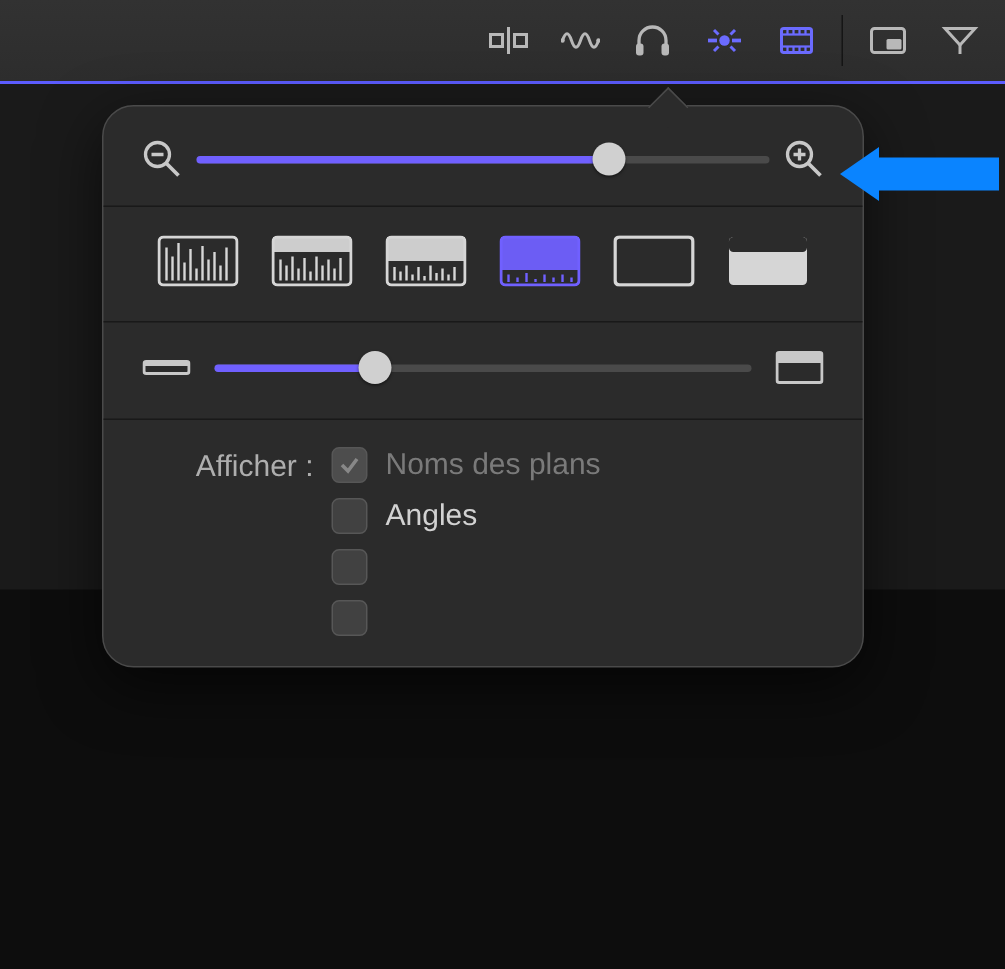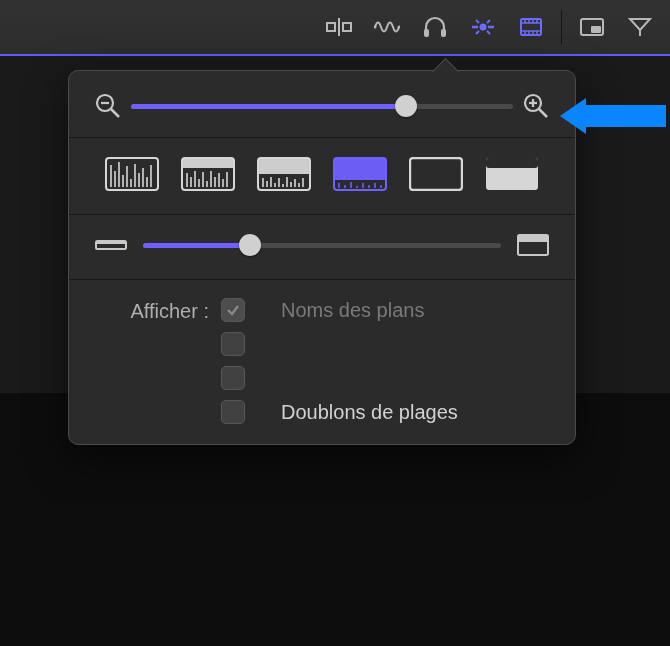--- a/index.html
+++ b/index.html
@@ -62,21 +62,21 @@
       background: #0d0d0d;
     }
 
     .popover {
       position: absolute;
       left: 68px;
       top: 70px;
       width: 508px;
       background: #2b2b2b;
       border: 1px solid #4a4a4a;
-      border-radius: 10px;
+      border-radius: 21px;
       box-shadow: 0 12px 40px rgba(0,0,0,0.6);
       padding-bottom: 14px;
     }
     .popover::before {
       content: "";
       position: absolute;
       top: -9px;
       left: 367px;
       width: 18px;
       height: 18px;
@@ -187,21 +187,20 @@
       display: flex;
       align-items: center;
       justify-content: center;
     }
     .checkbox.checked { background: #4d4d4d; }
     .checkbox.checked svg { display: block; }
     .checkbox svg { display: none; width: 16px; height: 16px; color: #888; }
     .check-label {
       font-size: 20px;
       color: #d2d2d2;
-      margin-left: 24px;
     }
     .check-label.dim { color: #7a7a7a; }
 
     .arrow {
       position: absolute;
       left: 558px;
       top: 96px;
       width: 108px;
       height: 40px;
       display: flex;
@@ -427,27 +426,27 @@
         <div class="check-row">
           <div class="checkbox checked">
               <svg viewBox="0 0 16 16">
                 <path d="M3 8 L7 12 L13 4" fill="none" stroke="currentColor" stroke-width="2.4"></path>
               </svg>
             </div>
           <span class="check-label dim">Noms des plans</span>
         </div>
         <div class="check-row">
           <div class="checkbox"></div>
+          <span class="check-label">Angles</span>
         </div>
         <div class="check-row">
           <div class="checkbox"></div>
         </div>
         <div class="check-row">
           <div class="checkbox"></div>
-          <span class="check-label">Doublons de plages</span>
         </div>
       </div>
     </div>
   </div>
 
   <div class="arrow">
     <svg viewBox="0 0 108 40">
         <path d="M108 20 L24 20" stroke="#0a84ff" stroke-width="22" stroke-linecap="butt"></path>
         <path d="M28 2 L2 20 L28 38 Z" fill="#0a84ff"></path>
       </svg>

